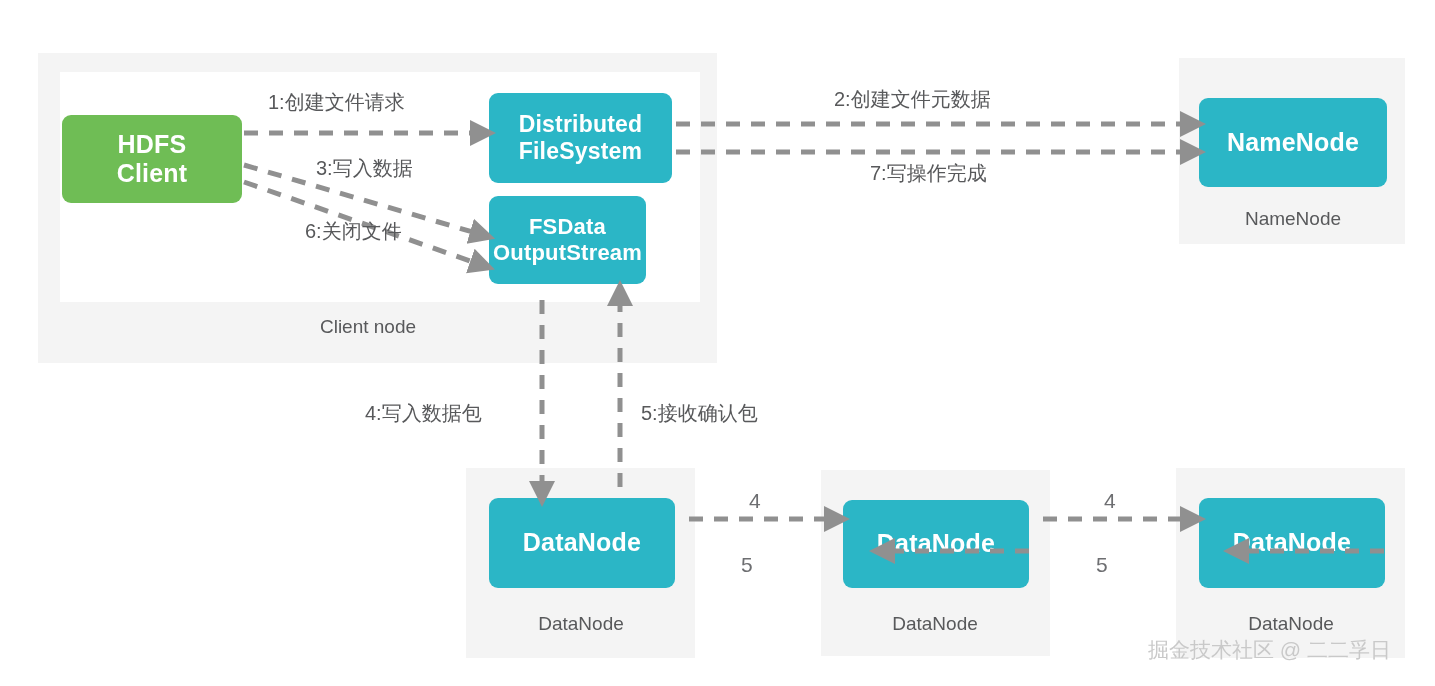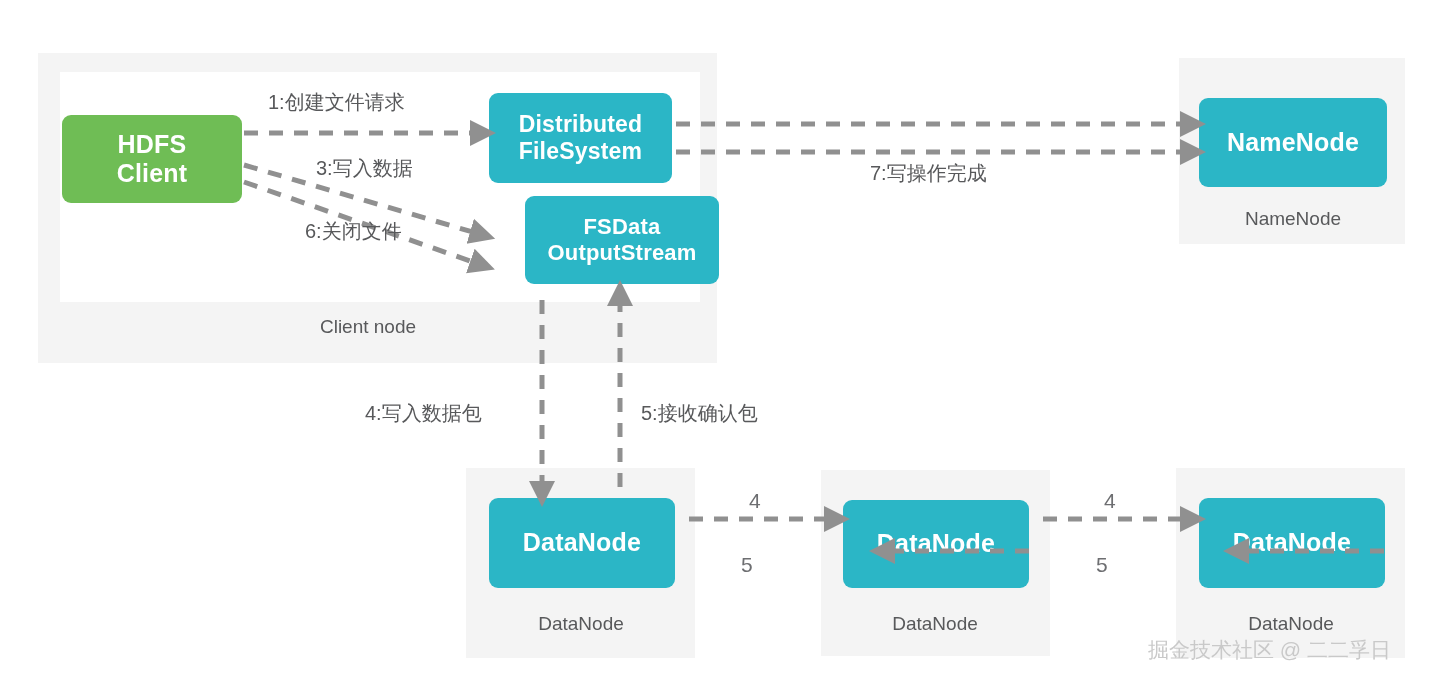--- a/index.html
+++ b/index.html
@@ -101,21 +101,21 @@
   <div class="node green" style="left:62px; top:115px; width:180px; height:88px; font-size:25px;">
     <span class="node-label">HDFS
 Client</span>
   </div>
 
   <div class="node teal" style="left:489px; top:93px; width:183px; height:90px; font-size:23px;justify-content:center;">
     <span class="node-label">Distributed
 FileSystem</span>
   </div>
 
-  <div class="node teal" style="left:489px; top:196px; width:194px; height:88px; font-size:22px;margin-left:36px;">
+  <div class="node teal" style="left:489px; top:196px; width:157px; height:88px; font-size:22px;">
     <span class="node-label">FSData
 OutputStream</span>
   </div>
 
   <div class="panel-caption" style="left:238px; top:316px; width:260px;">Client node</div>
 
   <div class="panel" style="left:1179px; top:58px; width:226px; height:186px;"></div>
 
   <div class="node teal" style="left:1199px; top:98px; width:188px; height:89px; font-size:25px;">
     <span class="node-label">NameNode</span>
@@ -169,20 +169,21 @@
       <line x1="1029" y1="551" x2="889" y2="551"></line>
 
       <line x1="1043" y1="519" x2="1186" y2="519"></line>
 
       <line x1="1384" y1="551" x2="1243" y2="551"></line>
     </g>
   </svg>
 
   <div class="edge-label" style="left:268px; top:89px;">1:创建文件请求</div>
 
+  <div class="edge-label" style="left:834px; top:86px;">2:创建文件元数据</div>
 
   <div class="edge-label" style="left:316px; top:155px;">3:写入数据</div>
 
   <div class="edge-label" style="left:365px; top:400px;">4:写入数据包</div>
 
   <div class="edge-label" style="left:641px; top:400px;">5:接收确认包</div>
 
   <div class="edge-label" style="left:265px; top:218px;margin-left:40px;">6:关闭文件</div>
 
   <div class="edge-label" style="left:862px; top:160px;margin-left:8px;">7:写操作完成</div>

